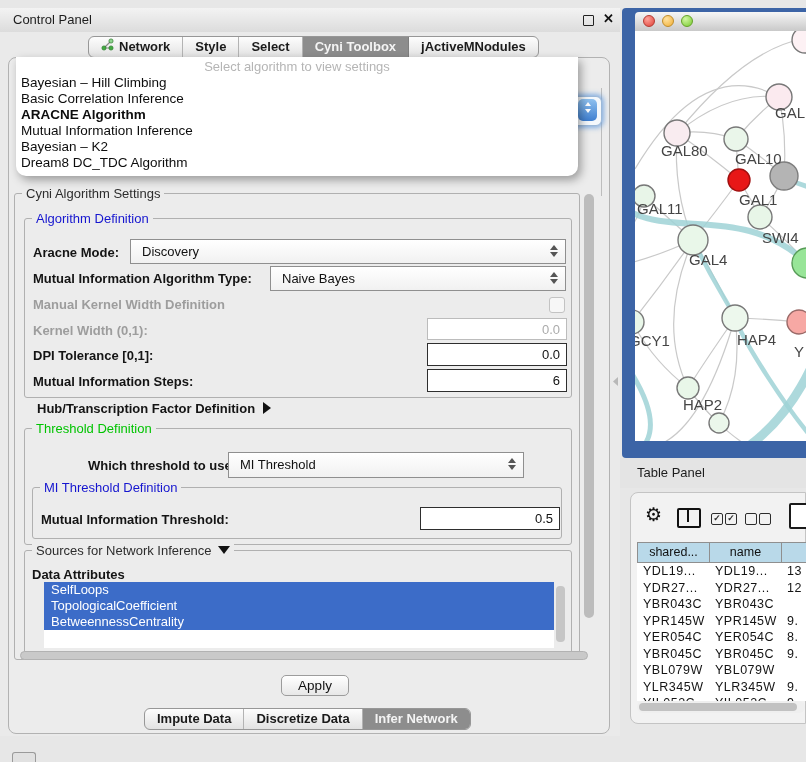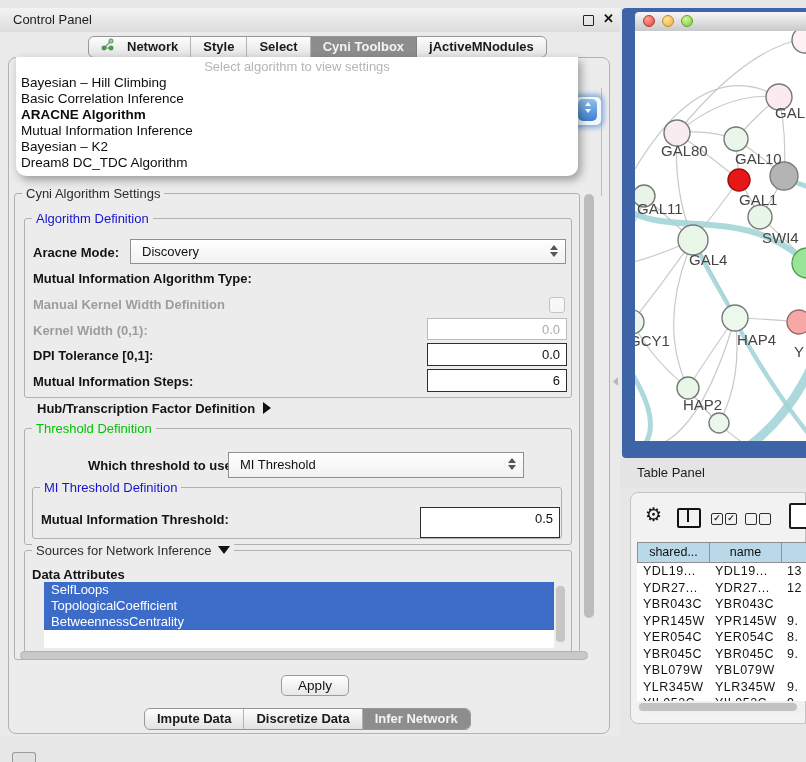--- a/index.html
+++ b/index.html
@@ -12,21 +12,21 @@
   .cp-titlebar{position:absolute;left:0;top:0;width:620px;height:24px;
     background:linear-gradient(#f3f3f3,#dcdcdc);}
   .cp-title{position:absolute;left:13px;top:4px;font-size:13px;color:#1d1d1d;}
   .float-ic{position:absolute;right:26px;top:7px;width:9px;height:9px;border:1.6px solid #222;border-radius:1px;}
   .close-ic{position:absolute;right:6px;top:3px;font-size:13px;font-weight:bold;color:#111;}
 
   
   .tabbar{position:absolute;display:flex;height:22px;border:1px solid #979797;border-radius:6px;
     overflow:hidden;background:linear-gradient(#fdfdfd,#e2e2e2);box-sizing:border-box;}
   .tab{padding:0 12px;line-height:20px;font-size:13px;font-weight:600;color:#1a1a1a;
-    border-right:1px solid #b3b3b3;white-space:nowrap;display:flex;align-items:center;gap:13px;}
+    border-right:1px solid #b3b3b3;white-space:nowrap;display:flex;align-items:center;gap:5px;}
   .tab:last-child{border-right:none;}
   .tab.sel{background:#8d8d8d;color:#f4f4f4;border-right-color:#7f7f7f;}
 
   
   .content-panel{position:absolute;left:8px;top:49px;width:602px;height:677px;
     border:1px solid #b2b2b2;border-radius:8px;background:#ececec;box-sizing:border-box;}
 
   
   .grp{position:absolute;border:1px solid #b0b0b0;border-radius:3px;box-sizing:border-box;}
   .legend{position:absolute;background:#ececec;padding:0 4px;font-size:13px;color:#2d2d2d;white-space:nowrap;}
@@ -174,20 +174,27 @@
   <span class="lbl" style="left:33px;top:237px;">Aracne Mode:</span>
   <div class="combo" style="left:130px;top:231px;width:436px;height:25px;">
     <span class="ctext">Discovery</span>
     <span class="stepper">
         <i class="up"></i>
         <i class="dn"></i>
       </span>
   </div>
 
   <span class="lbl" style="left:33px;top:263px;">Mutual Information Algorithm Type:</span>
+  <div class="combo" style="left:270px;top:258px;width:296px;height:25px;">
+    <span class="ctext">Naive Bayes</span>
+    <span class="stepper">
+        <i class="up"></i>
+        <i class="dn"></i>
+      </span>
+  </div>
 
   <span class="lbl dis" style="left:33px;top:289px;">Manual Kernel Width Definition</span>
   <span class="chk" style="left:549px;top:289px;"></span>
 
   <span class="lbl dis" style="left:33px;top:315px;">Kernel Width (0,1):</span>
   <div class="field dis" style="left:427px;top:310px;width:140px;height:22px;">0.0</div>
 
   <span class="lbl" style="left:33px;top:340px;">DPI Tolerance [0,1]:</span>
   <div class="field" style="left:427px;top:335px;width:140px;height:23px;">0.0</div>
 
@@ -204,21 +211,21 @@
     <span class="ctext">MI Threshold</span>
     <span class="stepper">
         <i class="up"></i>
         <i class="dn"></i>
       </span>
   </div>
 
   <div class="grp" style="left:32px;top:479px;width:530px;height:52px;"></div>
   <span class="legend blue" style="left:40px;top:472px;">MI Threshold Definition</span>
   <span class="lbl" style="left:41px;top:504px;">Mutual Information Threshold:</span>
-  <div class="field" style="left:420px;top:499px;width:140px;height:31px;">0.5</div>
+  <div class="field" style="left:420px;top:499px;width:140px;height:23px;">0.5</div>
 
   <div class="grp" style="left:24px;top:542px;width:548px;height:110px;"></div>
   <span class="legend" style="left:32px;top:535px;"><span>Sources for Network Inference</span><span class="arrow-down"></span></span>
   <span class="lbl" style="left:32px;top:559px;">Data Attributes</span>
   <div class="attr-list" style="left:44px;top:574px;width:510px;height:66px;" id="attr-list">
       <div class="attr-item">SelfLoops</div>
       <div class="attr-item">TopologicalCoefficient</div>
       <div class="attr-item">BetweennessCentrality</div>
     </div>
   <div class="list-thumb" style="left:556px;top:578px;height:56px;"></div>

